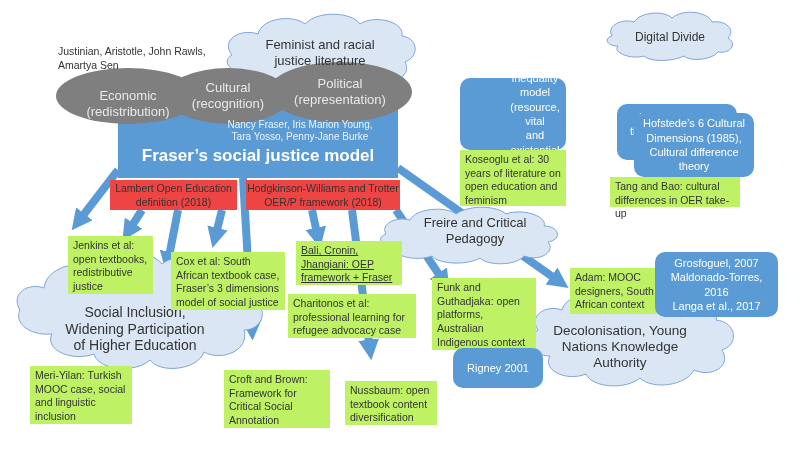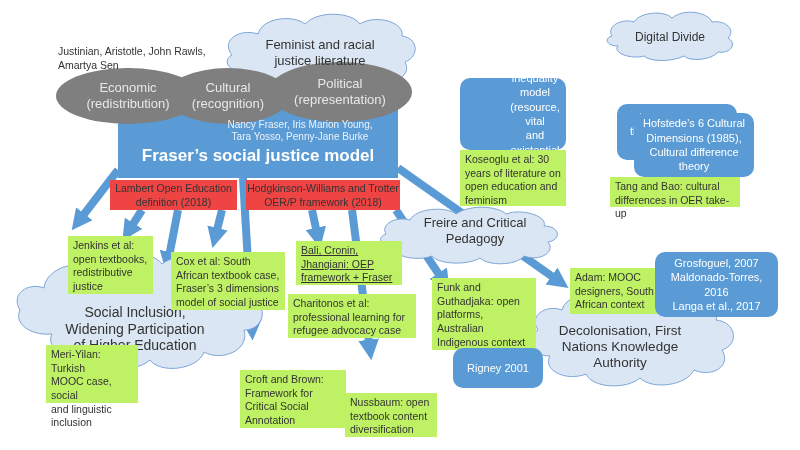--- a/index.html
+++ b/index.html
@@ -64,21 +64,21 @@
     <ellipse cx="340" cy="92" rx="72" ry="30" fill="#7f7f7f"></ellipse>
   </g>
 </svg>
 
 <div class="abs" style="left:58px; top:44px; width:150px; font-size:10.5px; line-height:1.35; white-space:pre-line; color:#333;">Justinian, Aristotle, John Rawls,
 Amartya Sen</div>
 
 <div class="cloud-label" style="left:240px; top:28px; width:160px; height:50px; font-size:13px;">Feminist and racial
 justice literature</div>
 
-<div class="ellipse-label" style="left:60px; top:76px; width:136px; height:40px;">Economic
+<div class="ellipse-label" style="left:60px; top:84px; width:136px; height:40px;">Economic
 (redistribution)</div>
 <div class="ellipse-label" style="left:170px; top:76px; width:116px; height:40px;">Cultural
 (recognition)</div>
 <div class="ellipse-label" style="left:272px; top:72px; width:136px; height:40px;">Political
 (representation)</div>
 
 <div class="abs txt" style="left:200px; top:119px; width:200px; font-size:10px; color:#eaf2fb;">Nancy Fraser, Iris Marion Young,
 Tara Yosso, Penny-Jane Burke</div>
 <div class="abs txt" style="left:118px; top:146px; width:280px; font-size:17px; font-weight:bold; color:#fff;">Fraser’s social justice model</div>
 
@@ -132,32 +132,32 @@
 professional learning for
 refugee advocacy case</div>
 <div class="note" style="left:432px; top:278px; width:104px; height:72px;">Funk and
 Guthadjaka: open
 platforms,
 Australian
 Indigenous context</div>
 <div class="note" style="left:570px; top:268px; width:90px; height:46px;">Adam: MOOC
 designers, South
 African context</div>
-<div class="note" style="left:30px; top:345px; width:92px; height:58px;margin-left:16px;">Meri-Yilan: Turkish
+<div class="note" style="left:30px; top:366px; width:102px; height:58px;">Meri-Yilan: Turkish
 MOOC case, social
 and linguistic
 inclusion</div>
-<div class="note" style="left:240px; top:370px; width:106px; height:58px;">Croft and Brown:
+<div class="note" style="left:224px; top:370px; width:106px; height:58px;">Croft and Brown:
 Framework for
 Critical Social
 Annotation</div>
-<div class="note" style="left:345px; top:381px; width:92px; height:44px;margin-top:12px;">Nussbaum: open
+<div class="note" style="left:345px; top:381px; width:92px; height:44px;">Nussbaum: open
 textbook content
 diversification</div>
 
 <div class="bluebox" style="left:655px; top:252px; width:123px; height:65px;">Grosfoguel, 2007
 Maldonado-Torres,
 2016
 Langa et al., 2017</div>
 <div class="bluebox" style="left:453px; top:348px; width:90px; height:40px;">Rigney 2001</div>
-<div class="cloud-label" style="left:535px; top:318px; width:170px; height:58px; font-size:13.5px;">Decolonisation, First
+<div class="cloud-label" style="left:535px; top:318px; width:170px; height:58px; font-size:13.5px;">Decolonisation, Young
 Nations Knowledge
 Authority</div>
 
 </body></html>

